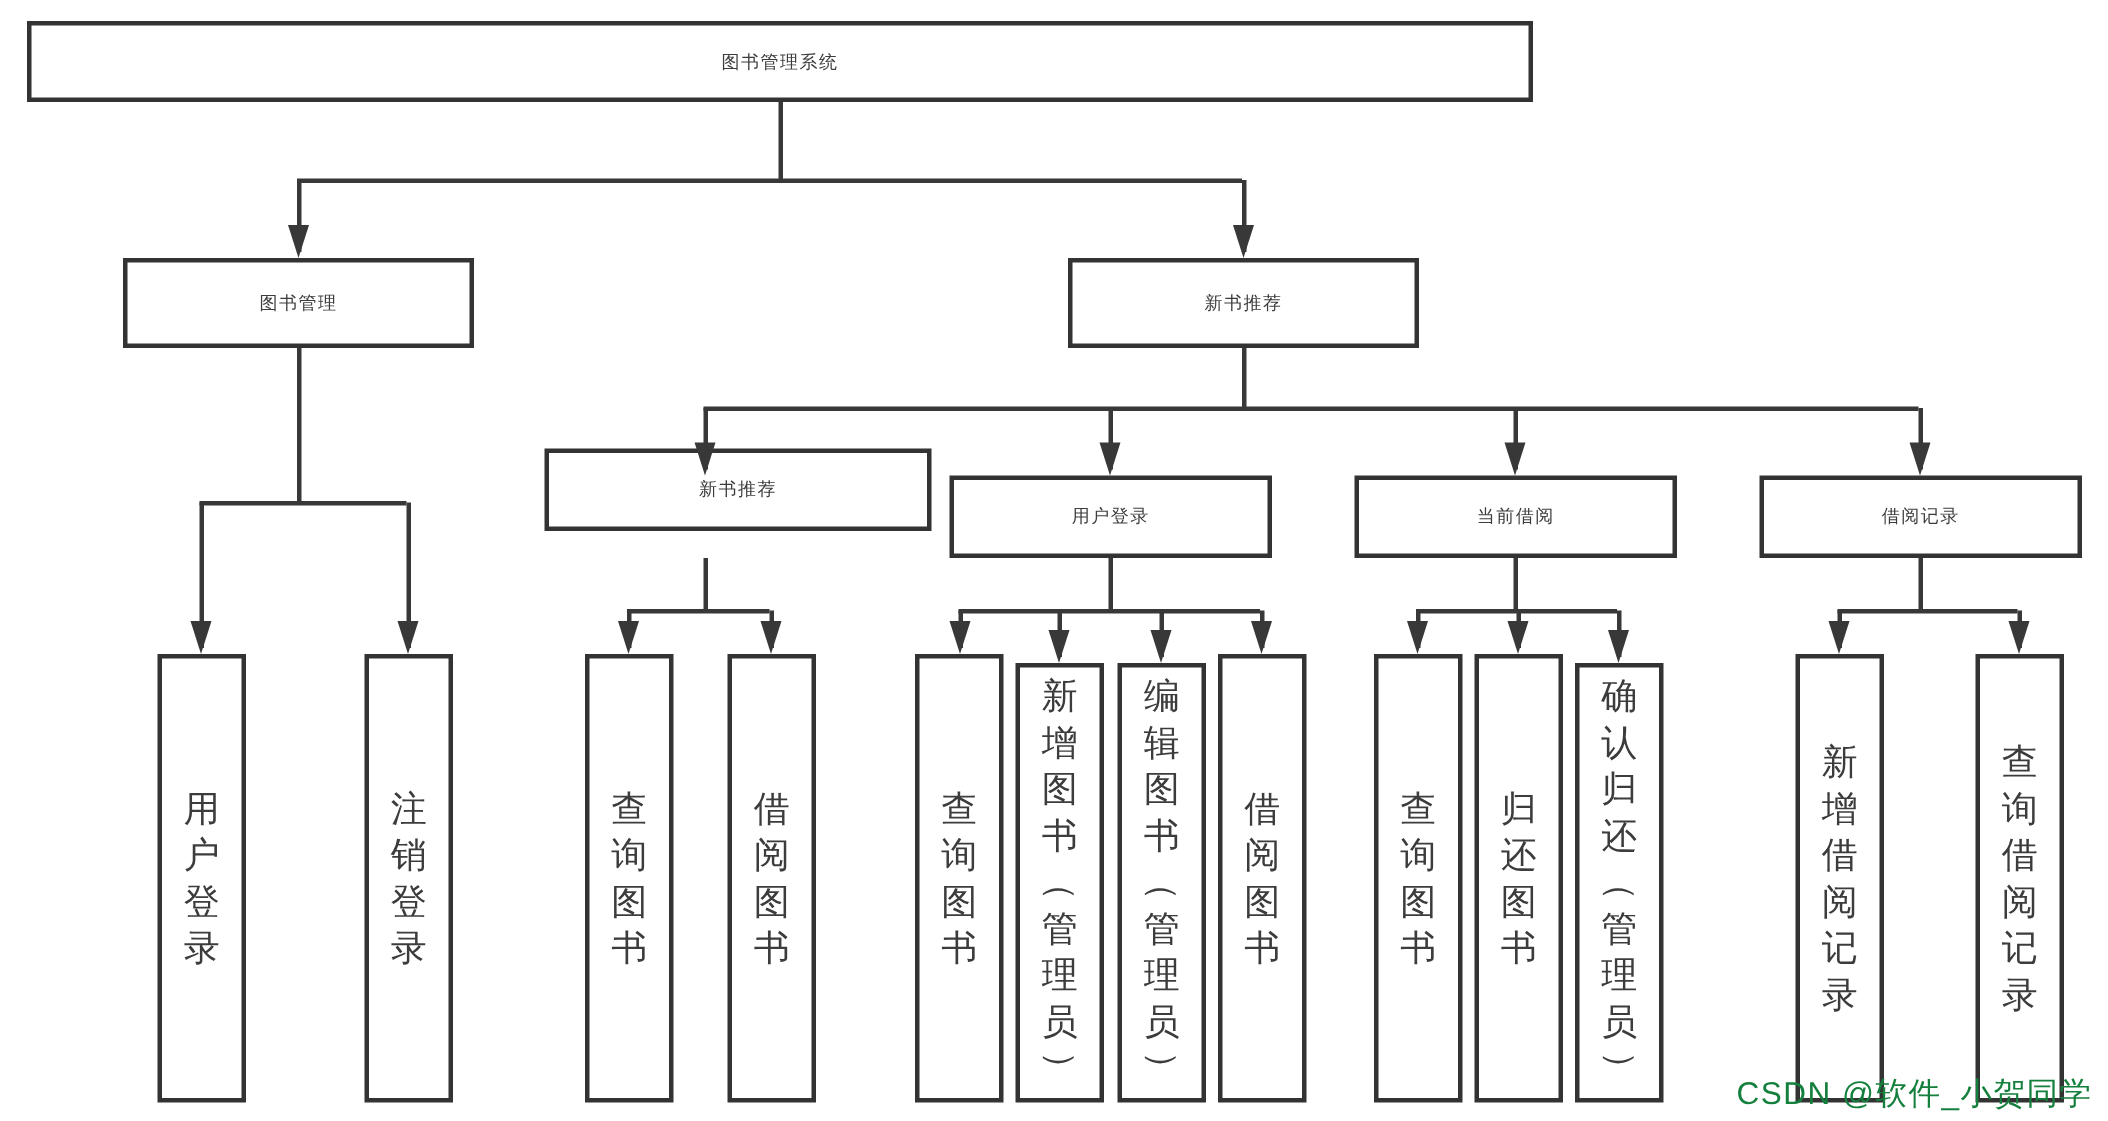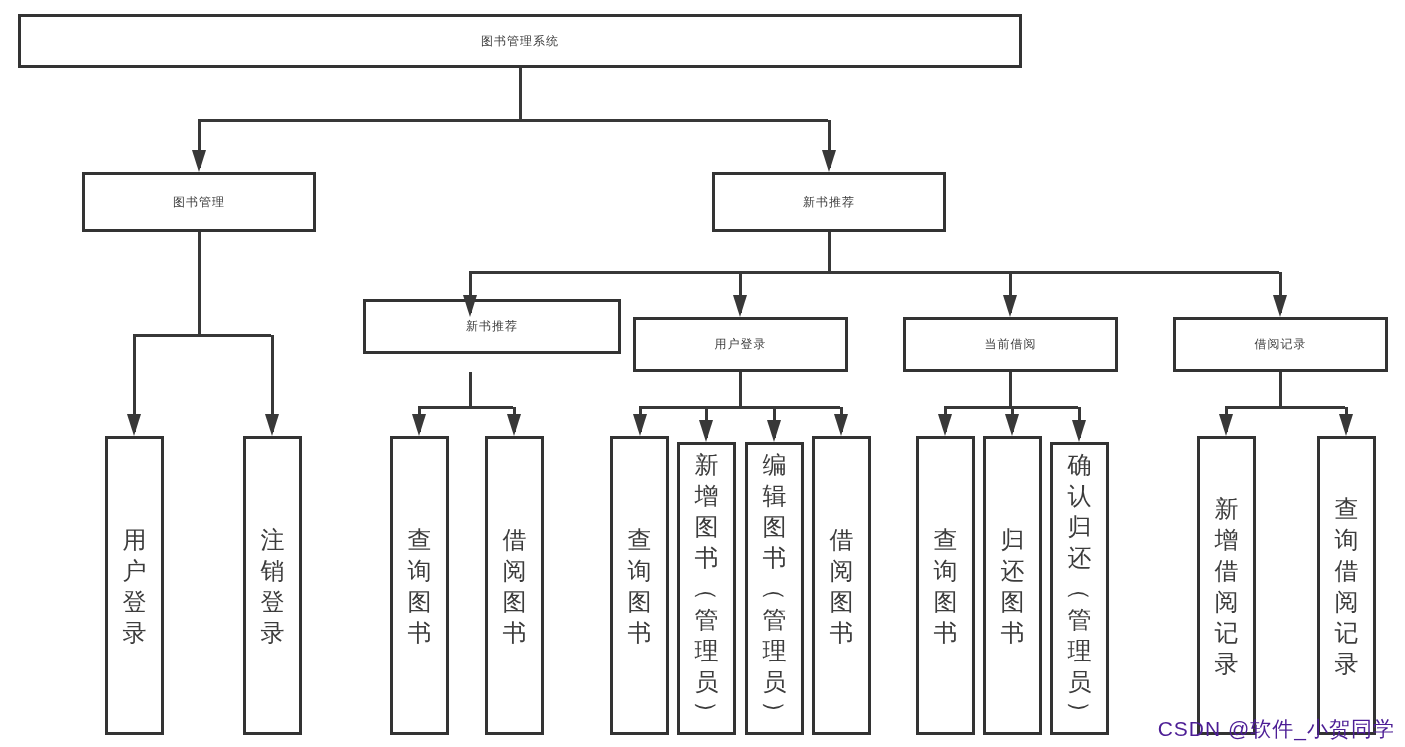--- a/index.html
+++ b/index.html
@@ -59,21 +59,21 @@
     font-size: 21px;
     letter-spacing: 1px;
     white-space: nowrap;
     z-index: 5;
   }
 </style>
 </head>
 <body>
 
 <div id="stage" style="background: rgb(255, 255, 255);">
-  <div class="watermark" style="color: #4c1d95; text-align: center;">CSDN @软件_小贺同学</div>
+  <div class="watermark" style="color: #15803d; text-align: center;">CSDN @软件_小贺同学</div>
 <div class="node h" style="left: 18px; top: 14px; width: 1004px; height: 54px; border-color: rgb(51, 51, 51); color: rgb(60, 60, 60);">图书管理系统</div>
     <div class="node h" style="left: 82px; top: 172px; width: 234px; height: 60px; border-color: rgb(51, 51, 51); color: rgb(60, 60, 60);">图书管理</div>
     <div class="node h" style="left: 712px; top: 172px; width: 234px; height: 60px; border-color: rgb(51, 51, 51); color: rgb(60, 60, 60);">新书推荐</div>
     <div class="node h" style="left: 363px; top: 299px; width: 258px; height: 55px; border-color: rgb(51, 51, 51); color: rgb(60, 60, 60);">新书推荐</div>
     <div class="node h" style="left: 633px; top: 317px; width: 215px; height: 55px; border-color: rgb(51, 51, 51); color: rgb(60, 60, 60);">用户登录</div>
     <div class="node h" style="left: 903px; top: 317px; width: 215px; height: 55px; border-color: rgb(51, 51, 51); color: rgb(60, 60, 60);">当前借阅</div>
     <div class="node h" style="left: 1173px; top: 317px; width: 215px; height: 55px; border-color: rgb(51, 51, 51); color: rgb(60, 60, 60);">借阅记录</div>
     <div class="node v" style="left: 105px; top: 436px; width: 59px; height: 299px; border-color: rgb(51, 51, 51); color: rgb(60, 60, 60);">
       <span class="ch">用</span>
       <span class="ch">户</span>

